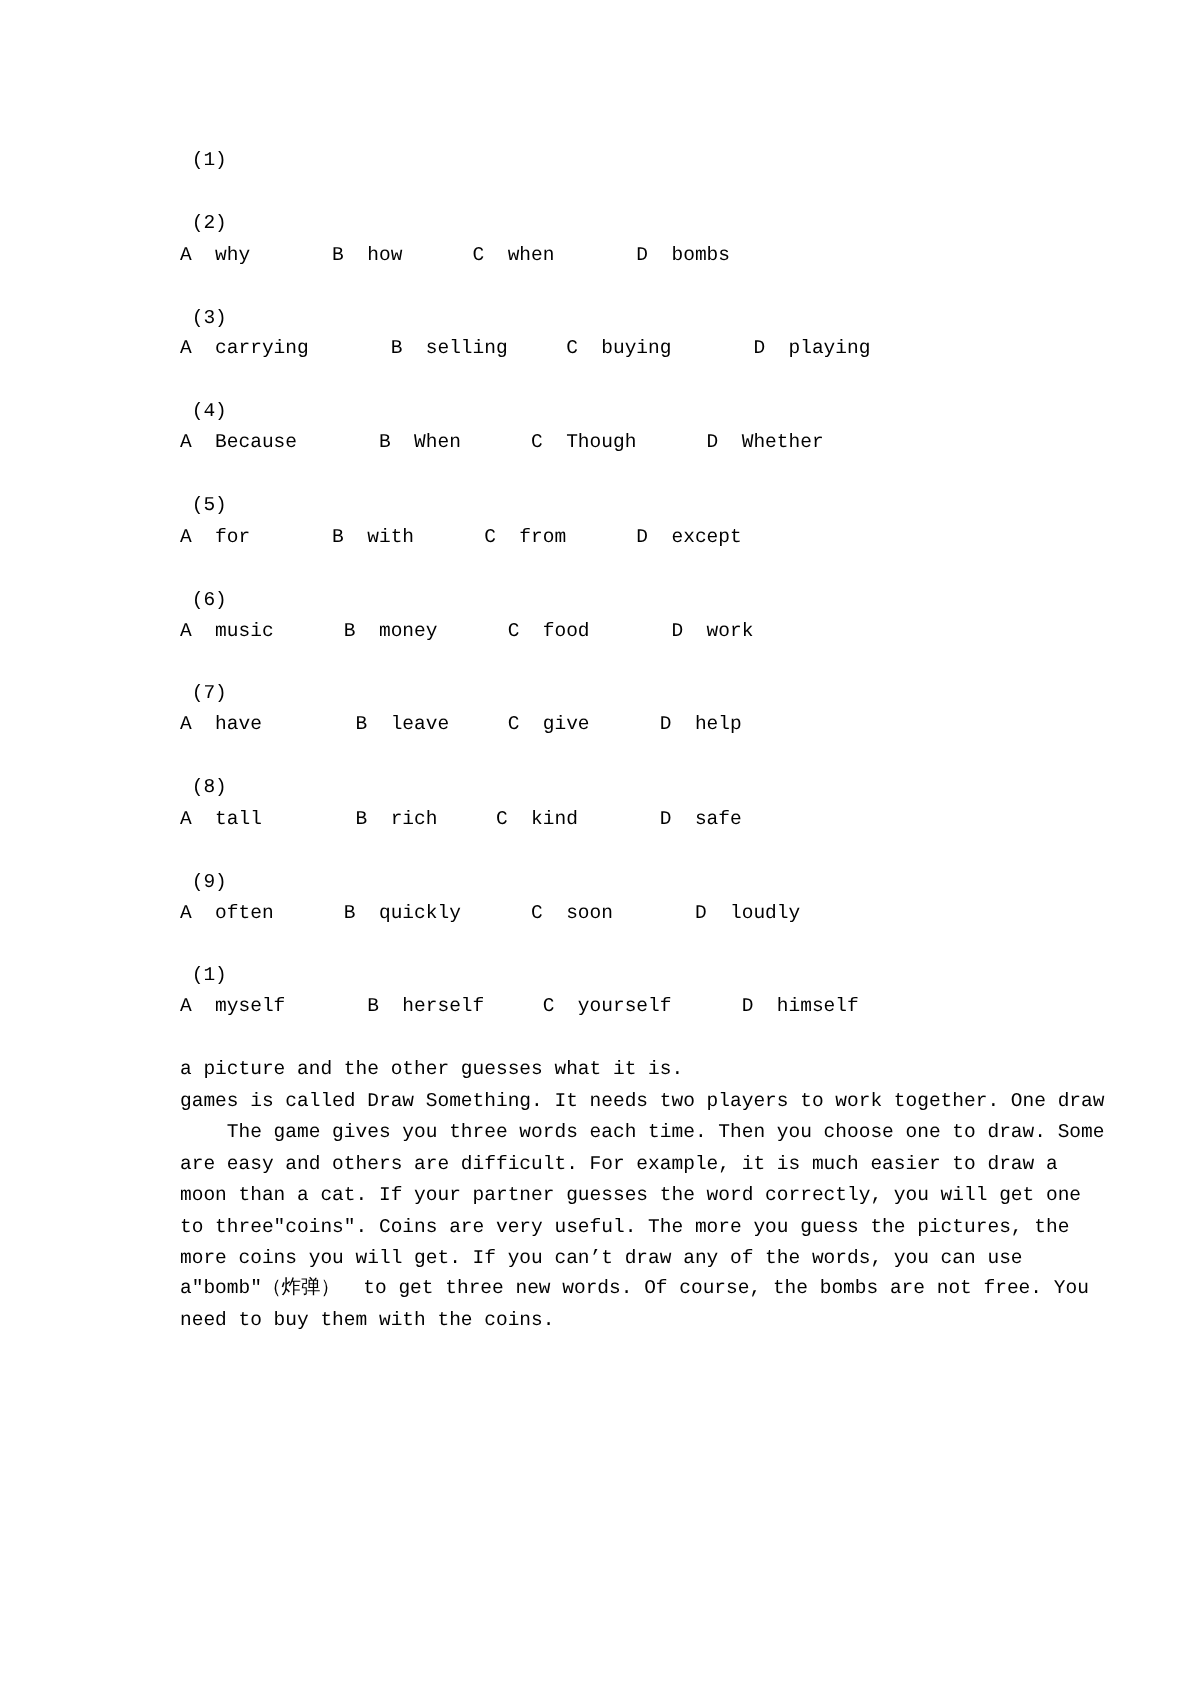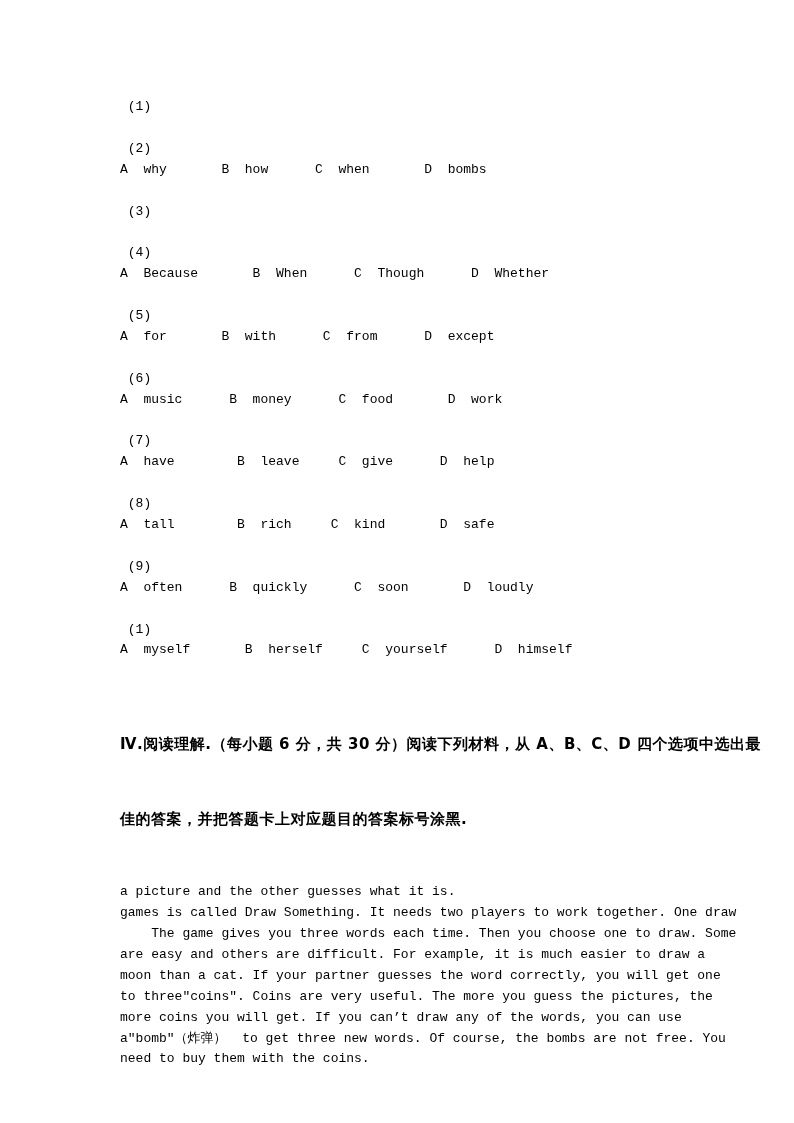--- a/index.html
+++ b/index.html
@@ -47,20 +47,21 @@
       <div class="mono q-label"> (1)</div>
     </div>
 
     <div class="q-block">
       <div class="mono q-label"> (2)</div>
       <div class="mono q-options">A  why       B  how      C  when       D  bombs</div>
     </div>
 
     <div class="q-block">
       <div class="mono q-label"> (3)</div>
+      <div class="mono q-options">A  carrying       B  selling     C  buying       D  playing</div>
     </div>
 
     <div class="q-block">
       <div class="mono q-label"> (4)</div>
       <div class="mono q-options">A  Because       B  When      C  Though      D  Whether</div>
     </div>
 
     <div class="q-block">
       <div class="mono q-label"> (5)</div>
       <div class="mono q-options">A  for       B  with      C  from      D  except</div>
@@ -84,24 +85,20 @@
     <div class="q-block">
       <div class="mono q-label"> (9)</div>
       <div class="mono q-options">A  often      B  quickly      C  soon       D  loudly</div>
     </div>
 
     <div class="q-block">
       <div class="mono q-label"> (1)</div>
       <div class="mono q-options">A  myself       B  herself     C  yourself      D  himself</div>
     </div>
 
-    <div class="section-heading">
-      <div>Ⅳ.阅读理解.（每小题 6 分，共 30 分）阅读下列材料，从 A、B、C、D 四个选项中选出最</div>
-      <div>佳的答案，并把答题卡上对应题目的答案标号涂黑.</div>
-    </div>
 
     <div class="passage">
       <div class="mono passage-line">a picture and the other guesses what it is.</div>
       <div class="mono passage-line">games is called Draw Something. It needs two players to work together. One draw</div>
       <div class="mono passage-line">    The game gives you three words each time. Then you choose one to draw. Some</div>
       <div class="mono passage-line">are easy and others are difficult. For example, it is much easier to draw a</div>
       <div class="mono passage-line">moon than a cat. If your partner guesses the word correctly, you will get one</div>
       <div class="mono passage-line">to three″coins″. Coins are very useful. The more you guess the pictures, the</div>
       <div class="mono passage-line">more coins you will get. If you can’t draw any of the words, you can use</div>
       <div class="mono passage-line">a″bomb″（炸弹）  to get three new words. Of course, the bombs are not free. You</div>

